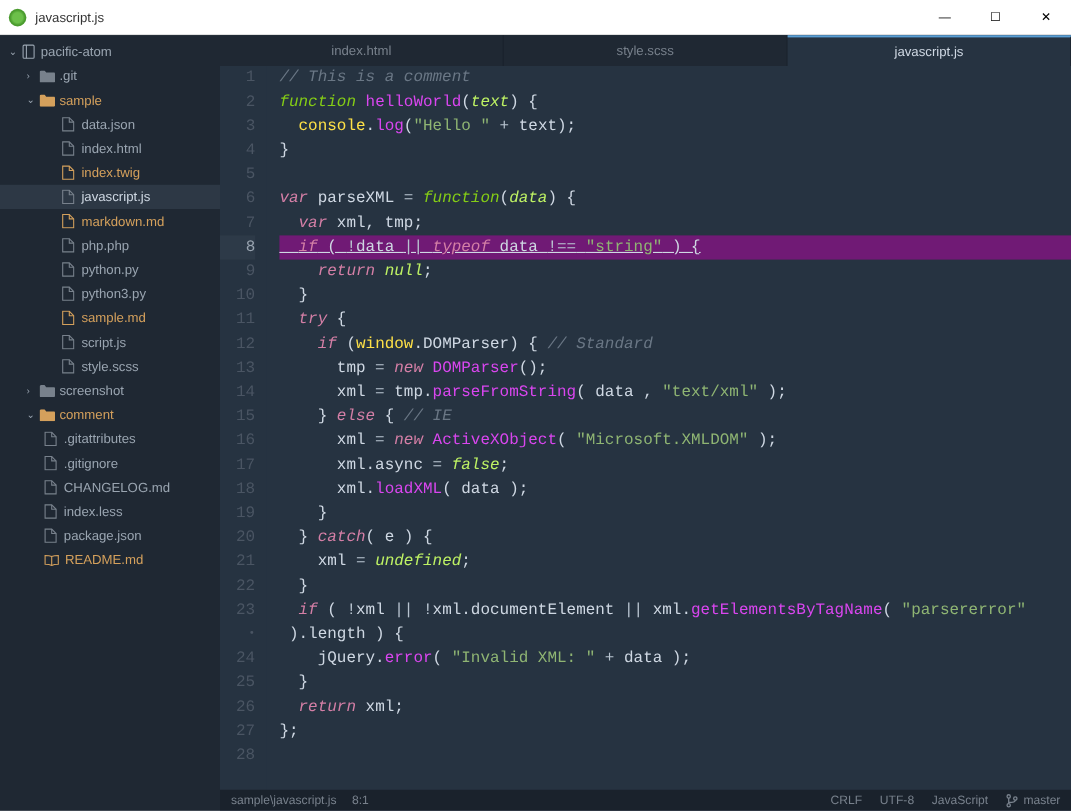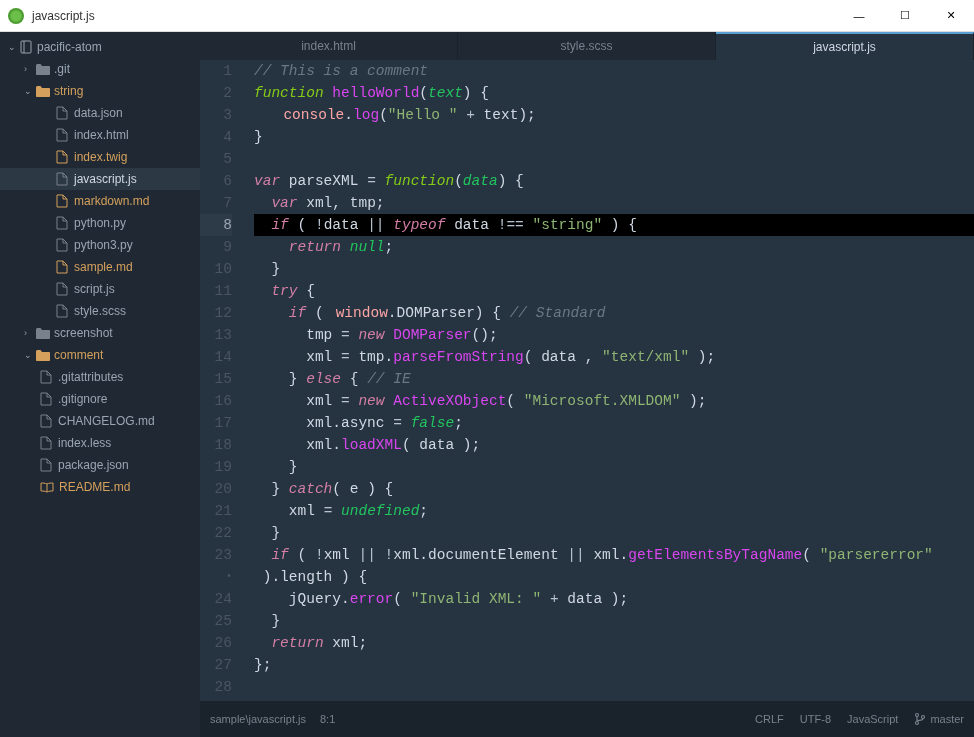--- a/index.html
+++ b/index.html
@@ -25,31 +25,31 @@
 .main { flex: 1; display: flex; flex-direction: column; background: #263341; }
 .tabs { display: flex; height: 28px; background: #1f2833; }
 .tab { flex: 1; display: flex; align-items: center; justify-content: center; color: #78818c; font-size: 12px; border-right: 1px solid #1a222c; cursor: pointer; }
 .tab.active { background: #263341; color: #cfd8e3; border-top: 2px solid #5a9fd4; }
 .editor { flex: 1; display: flex; font-family: Consolas, "Courier New", monospace; font-size: 14.5px; line-height: 22px; overflow: auto; }
 .gutter { width: 42px; text-align: right; padding-right: 10px; color: #4a5563; background: #263341; user-select: none; }
 .gutter .ln { height: 22px; }
 .gutter .ln.hl { color: #9aa5b1; background: #2d3a48; }
 .code { flex: 1; padding-left: 12px; white-space: pre; color: #cfd8e3; }
 .code .line { height: 22px; }
-.code .line.hl { background: #000000; }
+.code .line.hl { background: #701a75; text-decoration: underline; }
 .c-kw { color: #d47fa6; font-style: italic; }
 .c-fn { color: #d946ef; }
 .c-ty { color: #84cc16; font-style: italic; }
 .c-str { color: #8fb573; }
 .c-cmt { color: #6a7785; font-style: italic; }
 .c-op { color: #b8c4d0; }
-.c-pr { color: #fca5a5; margin-left: 12px; }
-.c-val { color: #22c55e; font-style: italic; }
+.c-pr { color: #fde047; }
+.c-val { color: #bef264; font-style: italic; }
 .fold-dot { color: #4a5563; font-size: 10px; }
-.statusbar { height: 36px; background: #1a222c; color: #78818c; display: flex; align-items: center; font-size: 11px; padding: 0 10px; }
+.statusbar { height: 19px; background: #1a222c; color: #78818c; display: flex; align-items: center; font-size: 11px; padding: 0 10px; }
 .statusbar .left { flex: 1; display: flex; gap: 14px; }
 .statusbar .right { display: flex; gap: 16px; align-items: center; margin-left: 41px; }
 .branch-ico { width: 12px; height: 14px; stroke: #78818c; fill: none; stroke-width: 1.2; }
 </style>
 </head>
 <body>
 
 <div class="titlebar">
   <div class="titlebar-icon"></div>
   <div class="titlebar-title">javascript.js</div>
@@ -76,21 +76,21 @@
           <svg class="folder-ico" viewBox="0 0 14 11">
             <path class="folder-closed" d="M0 1.5C0 .7.7 0 1.5 0h3l1.5 2H13c.6 0 1 .4 1 1v7c0 .6-.4 1-1 1H1c-.6 0-1-.4-1-1z"></path>
           </svg>
           <span>.git</span>
         </div>
         <div class="tree-item modified" style="--indent: 24px;">
           <span class="chevron">⌄</span>
           <svg class="folder-ico" viewBox="0 0 14 11">
             <path class="folder-open" d="M0 1.5C0 .7.7 0 1.5 0h3l1.5 2H13c.6 0 1 .4 1 1v7c0 .6-.4 1-1 1H1c-.6 0-1-.4-1-1z"></path>
           </svg>
-          <span>string</span>
+          <span>sample</span>
         </div>
         <div class="tree-item" style="--indent: 56px;">
           <svg class="file-ico" viewBox="0 0 12 14">
             <path d="M1 1h6l4 4v8H1z"></path>
             <path d="M7 1v4h4"></path>
           </svg>
           <span>data.json</span>
         </div>
         <div class="tree-item" style="--indent: 56px;">
           <svg class="file-ico" viewBox="0 0 12 14">
@@ -112,20 +112,27 @@
             <path d="M7 1v4h4"></path>
           </svg>
           <span>javascript.js</span>
         </div>
         <div class="tree-item modified" style="--indent: 56px;">
           <svg class="file-ico modified" viewBox="0 0 12 14">
             <path d="M1 1h6l4 4v8H1z"></path>
             <path d="M7 1v4h4"></path>
           </svg>
           <span>markdown.md</span>
+        </div>
+        <div class="tree-item" style="--indent: 56px;">
+          <svg class="file-ico" viewBox="0 0 12 14">
+            <path d="M1 1h6l4 4v8H1z"></path>
+            <path d="M7 1v4h4"></path>
+          </svg>
+          <span>php.php</span>
         </div>
         <div class="tree-item" style="--indent: 56px;">
           <svg class="file-ico" viewBox="0 0 12 14">
             <path d="M1 1h6l4 4v8H1z"></path>
             <path d="M7 1v4h4"></path>
           </svg>
           <span>python.py</span>
         </div>
         <div class="tree-item" style="--indent: 56px;">
           <svg class="file-ico" viewBox="0 0 12 14">

